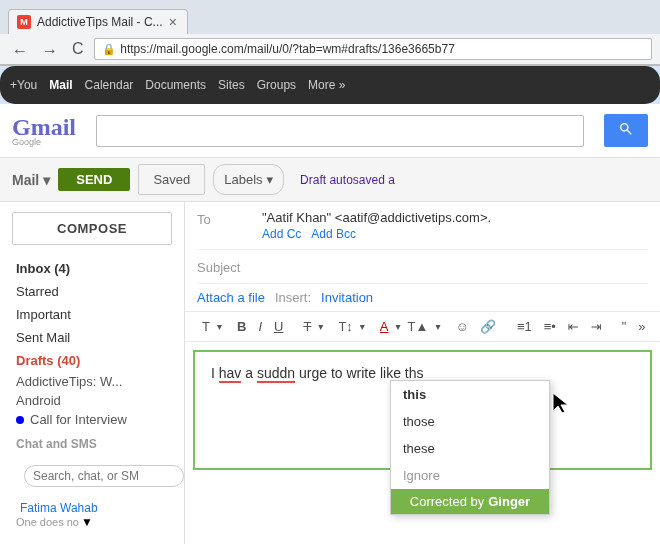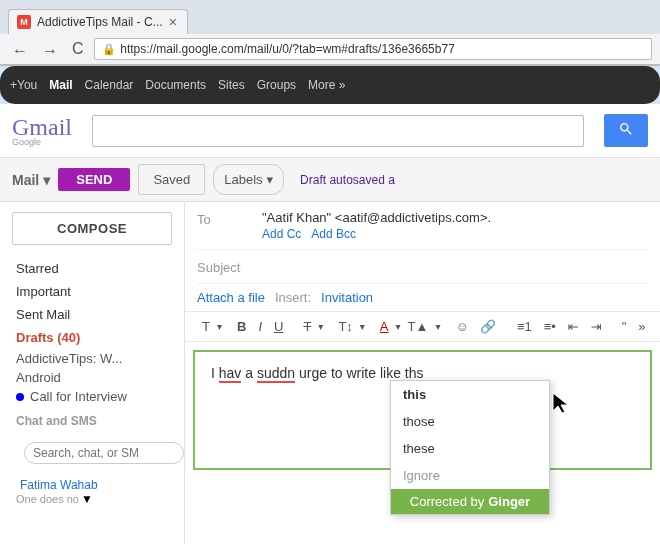--- a/index.html
+++ b/index.html
@@ -18,30 +18,30 @@
     .ssl-icon { color: #090; font-size: 11px; }
     .address-text { font-size: 12px; color: #333; }
 
     
     .google-top-bar { background: #2d2d2d; color: white; display: flex; align-items: center; padding: 0 10px; height: 38px; font-size: 12px; gap: 12px; border-radius: 15px; }
     .google-top-bar a { color: #ccc; text-decoration: none; }
 
     
     .gmail-header { background: white; padding: 6px 12px; display: flex; align-items: center; gap: 10px; border-bottom: 1px solid #e0e0e0; height: 54px; }
     .gmail-logo { display: flex; flex-direction: column; align-items: flex-start; }
-    .gmail-logo-text { font-size: 24px; color: #6666cc; font-family: Georgia, serif; font-weight: normal; }
+    .gmail-logo-text { font-size: 24px; color: #6666cc; font-family: Georgia, serif; font-weight: bold; }
     .gmail-logo-google { font-size: 9px; color: #999; margin-top: -4px; }
     .search-box { flex: 1; border: 1px solid #bbb; padding: 6px 10px; font-size: 14px; border-radius: 2px; margin: 0 10px; height: 32px; }
     .search-btn { background: #4285f4; border: none; padding: 7px 14px; cursor: pointer; border-radius: 2px; }
     .search-btn svg { fill: white; width: 16px; height: 16px; }
 
     
     .mail-toolbar { background: #f5f5f5; border-bottom: 1px solid #e0e0e0; display: flex; align-items: center; padding: 6px 12px; gap: 8px; height: 44px; }
     .mail-dropdown { display: flex; align-items: center; gap: 4px; cursor: pointer; color: #666; font-size: 14px; font-weight: bold; }
-    .send-btn { background: #a21caf; color: white; border: none; padding: 4px 18px; font-size: 13px; font-weight: bold; border-radius: 2px; cursor: pointer; }
+    .send-btn { background: #4d7c0f; color: white; border: none; padding: 4px 18px; font-size: 13px; font-weight: bold; border-radius: 2px; cursor: pointer; }
     .saved-btn { background: #f5f5f5; border: 1px solid #ccc; padding: 7px 14px; font-size: 13px; color: #555; border-radius: 2px; cursor: pointer; }
     .discard-btn { background: #f5f5f5; border: 1px solid #ccc; padding: 7px 14px; font-size: 13px; color: #555; border-radius: 2px; cursor: pointer; }
     .labels-btn { background: #f5f5f5; border: 1px solid #ccc; padding: 7px 10px; font-size: 13px; color: #555; border-radius: 12px; cursor: pointer; display: flex; align-items: center; gap: 4px; }
     .draft-status { color: #4c1d95; font-size: 12px; margin-left: 8px; }
 
     
     .main-layout { display: flex; height: calc(544px - 34px - 34px - 30px - 54px - 44px); }
 
     
     .sidebar { width: 185px; background: white; padding: 10px 0; border-right: 1px solid #e0e0e0; overflow-y: auto; }
@@ -149,20 +149,23 @@
     <span>Labels</span>
     <span>▾</span>
   </button>
   <span class="draft-status">Draft autosaved a</span>
 </div>
 
 <div class="main-layout">
 
   <div class="sidebar">
     <button class="compose-btn">COMPOSE</button>
+    <div class="sidebar-item bold">
+      <span>Inbox (4)</span>
+    </div>
     <div class="sidebar-item">
       <span>Starred</span>
     </div>
     <div class="sidebar-item">
       <span>Important</span>
     </div>
     <div class="sidebar-item">
       <span>Sent Mail</span>
     </div>
     <div class="sidebar-item drafts">

